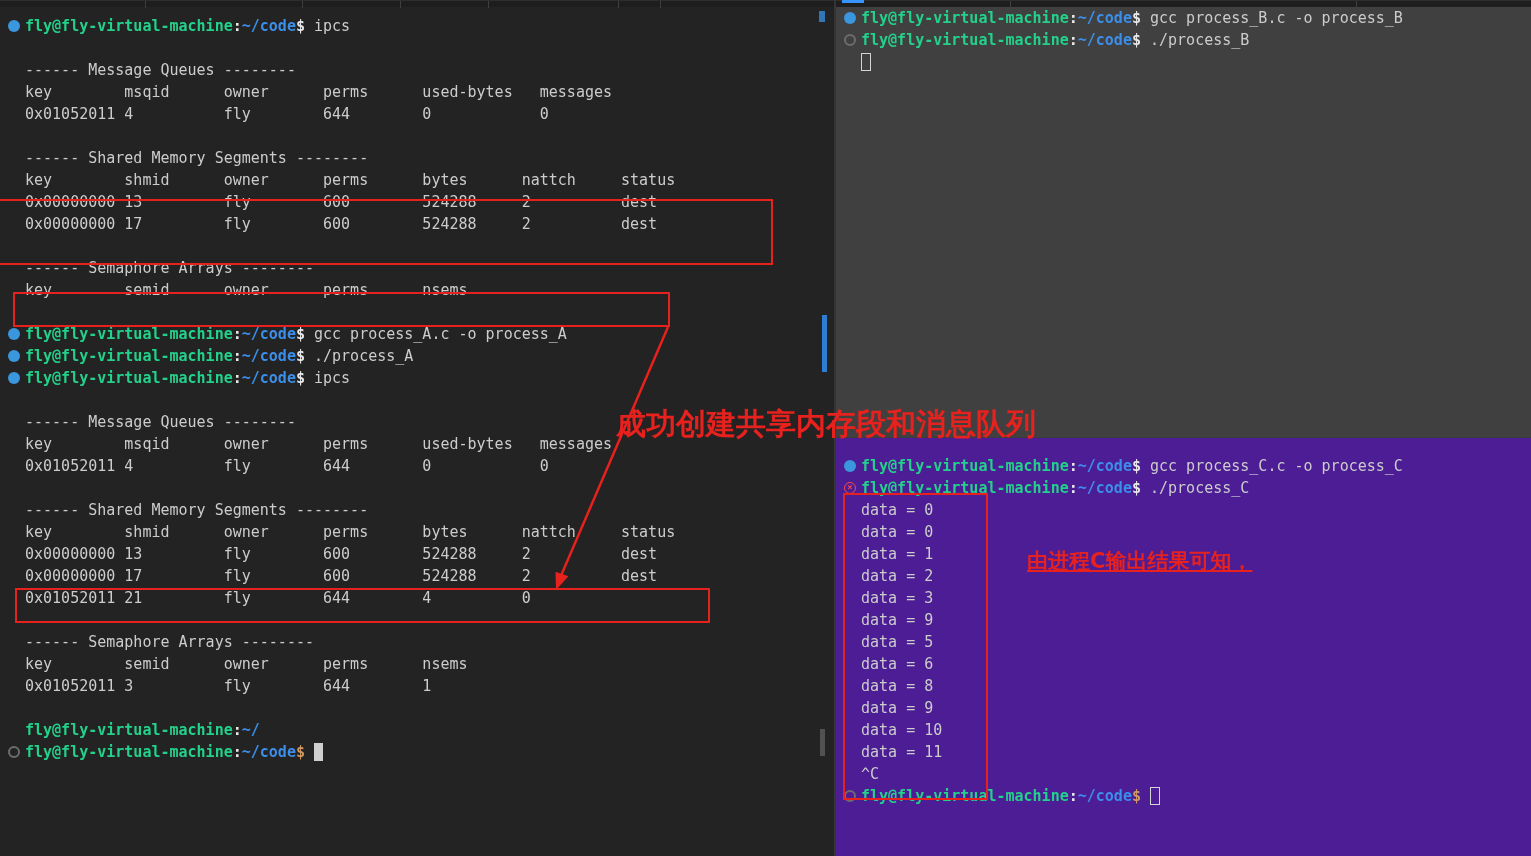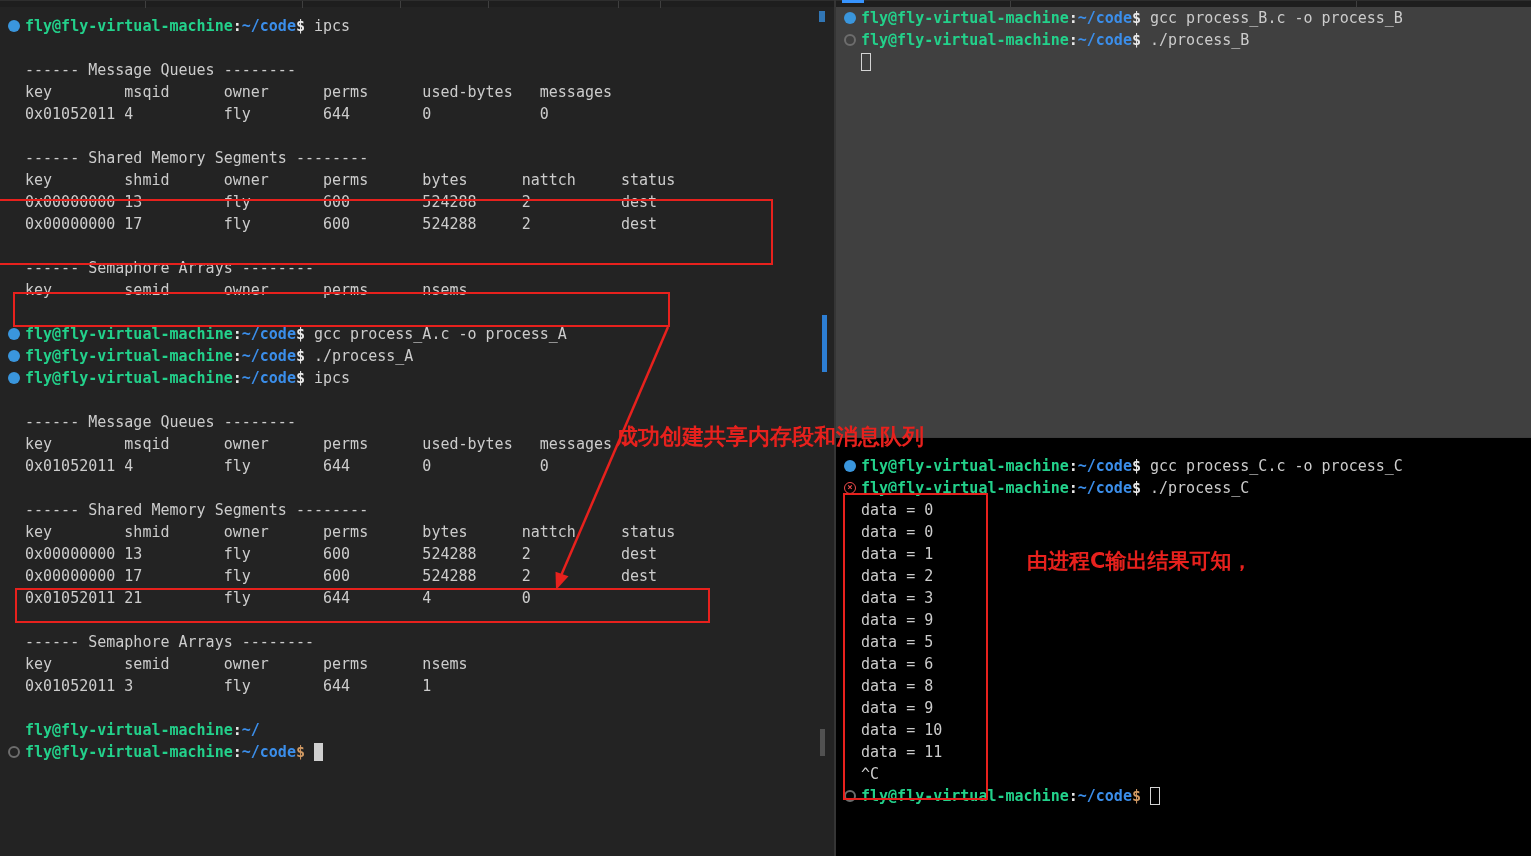--- a/index.html
+++ b/index.html
@@ -11,21 +11,21 @@
   .topstrip { position:absolute; left:0; top:0; width:1531px; height:7px;
               background:#1e1e1e; border-top:1px solid #2e2e2e; z-index:2; }
   .tick { position:absolute; top:0; width:1px; height:7px; background:#3f3f3f; }
   .tabind { position:absolute; left:842px; top:0; width:22px; height:3px;
             background:#3794ff; z-index:3; }
 
   
   .pane { position:absolute; overflow:hidden; }
   .pane-left { left:0; top:7px; width:834px; height:849px; background:#232323; padding-top:8px; }
   .pane-rt   { left:836px; top:7px;  width:695px; height:430px; background:#404040; }
-  .pane-rb   { left:836px; top:438px; width:695px; height:418px; background:#000000; padding-top:17px; }
+  .pane-rb   { left:836px; top:438px; width:695px; height:418px; background:#4c1d95; padding-top:17px; }
   .vdivider  { position:absolute; left:834px; top:0; width:2px; height:856px; background:#353535; z-index:4; }
   .hdivider  { position:absolute; left:836px; top:437px; width:695px; height:1px; background:#3c3c3c; z-index:4; }
 
   
   .tline { position:relative; height:22px; line-height:22px; padding-left:25px;
            white-space:pre; font-size:15px; color:#cccccc; }
   .deco { position:absolute; left:8px; top:5px; width:12px; height:12px; border-radius:50%; }
   .deco-run  { background:#3a96dd; }
   .deco-idle { border:2px solid #6d6d6d; }
   .deco-err  { border:1.5px solid #f14c4c; color:#f14c4c; font-size:9px; line-height:8px;
@@ -41,22 +41,22 @@
                    vertical-align:-4px; }
 
   
   .rbox { position:absolute; border:2px solid #e7211d; z-index:10; background:transparent; }
   .box1 { left:-4px;  top:199px; width:777px; height:66px; }
   .box2 { left:13px;  top:292px; width:657px; height:35px; }
   .box3 { left:15px;  top:588px; width:695px; height:35px; }
   .box4 { left:843px; top:493px; width:145px; height:307px; }
   .cn { position:absolute; color:#e7211d; font-family:"DejaVu Sans", sans-serif;
         font-weight:bold; z-index:11; white-space:nowrap; }
-  .note-left  { left:616px; top:422px; font-size:22px;text-align:center; }
-  .note-right { left:1027px; top:549px; font-size:21px; line-height:24px; }
+  .note-left  { left:616px; top:404px; font-size:30px;text-align:center; }
+  .note-right { left:1027px; top:549px; font-size:21px; line-height:24px;text-decoration:underline; }
   .arrow-svg { position:absolute; left:0; top:0; width:1531px; height:856px;
                z-index:9; pointer-events:none; }
 
   
   .mark { position:absolute; z-index:5; }
   .mark-blue-top { left:819px; top:11px;  width:6px; height:11px; background:#3176b5; }
   .mark-blue-mid { left:822px; top:315px; width:5px; height:57px; background:#2d7ed3; }
   .mark-gray-bot { left:820px; top:729px; width:5px; height:27px; background:#515151; }
 </style>
 </head>

